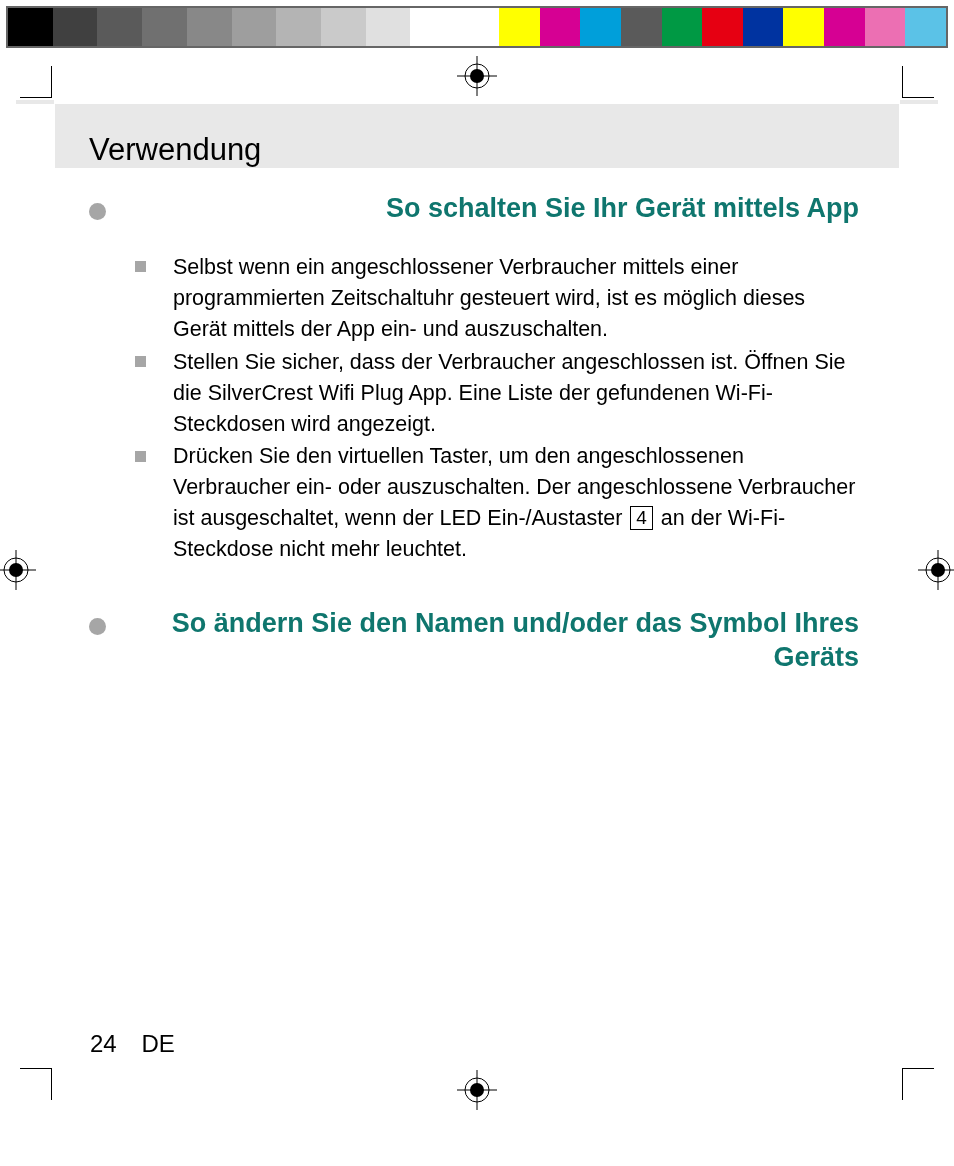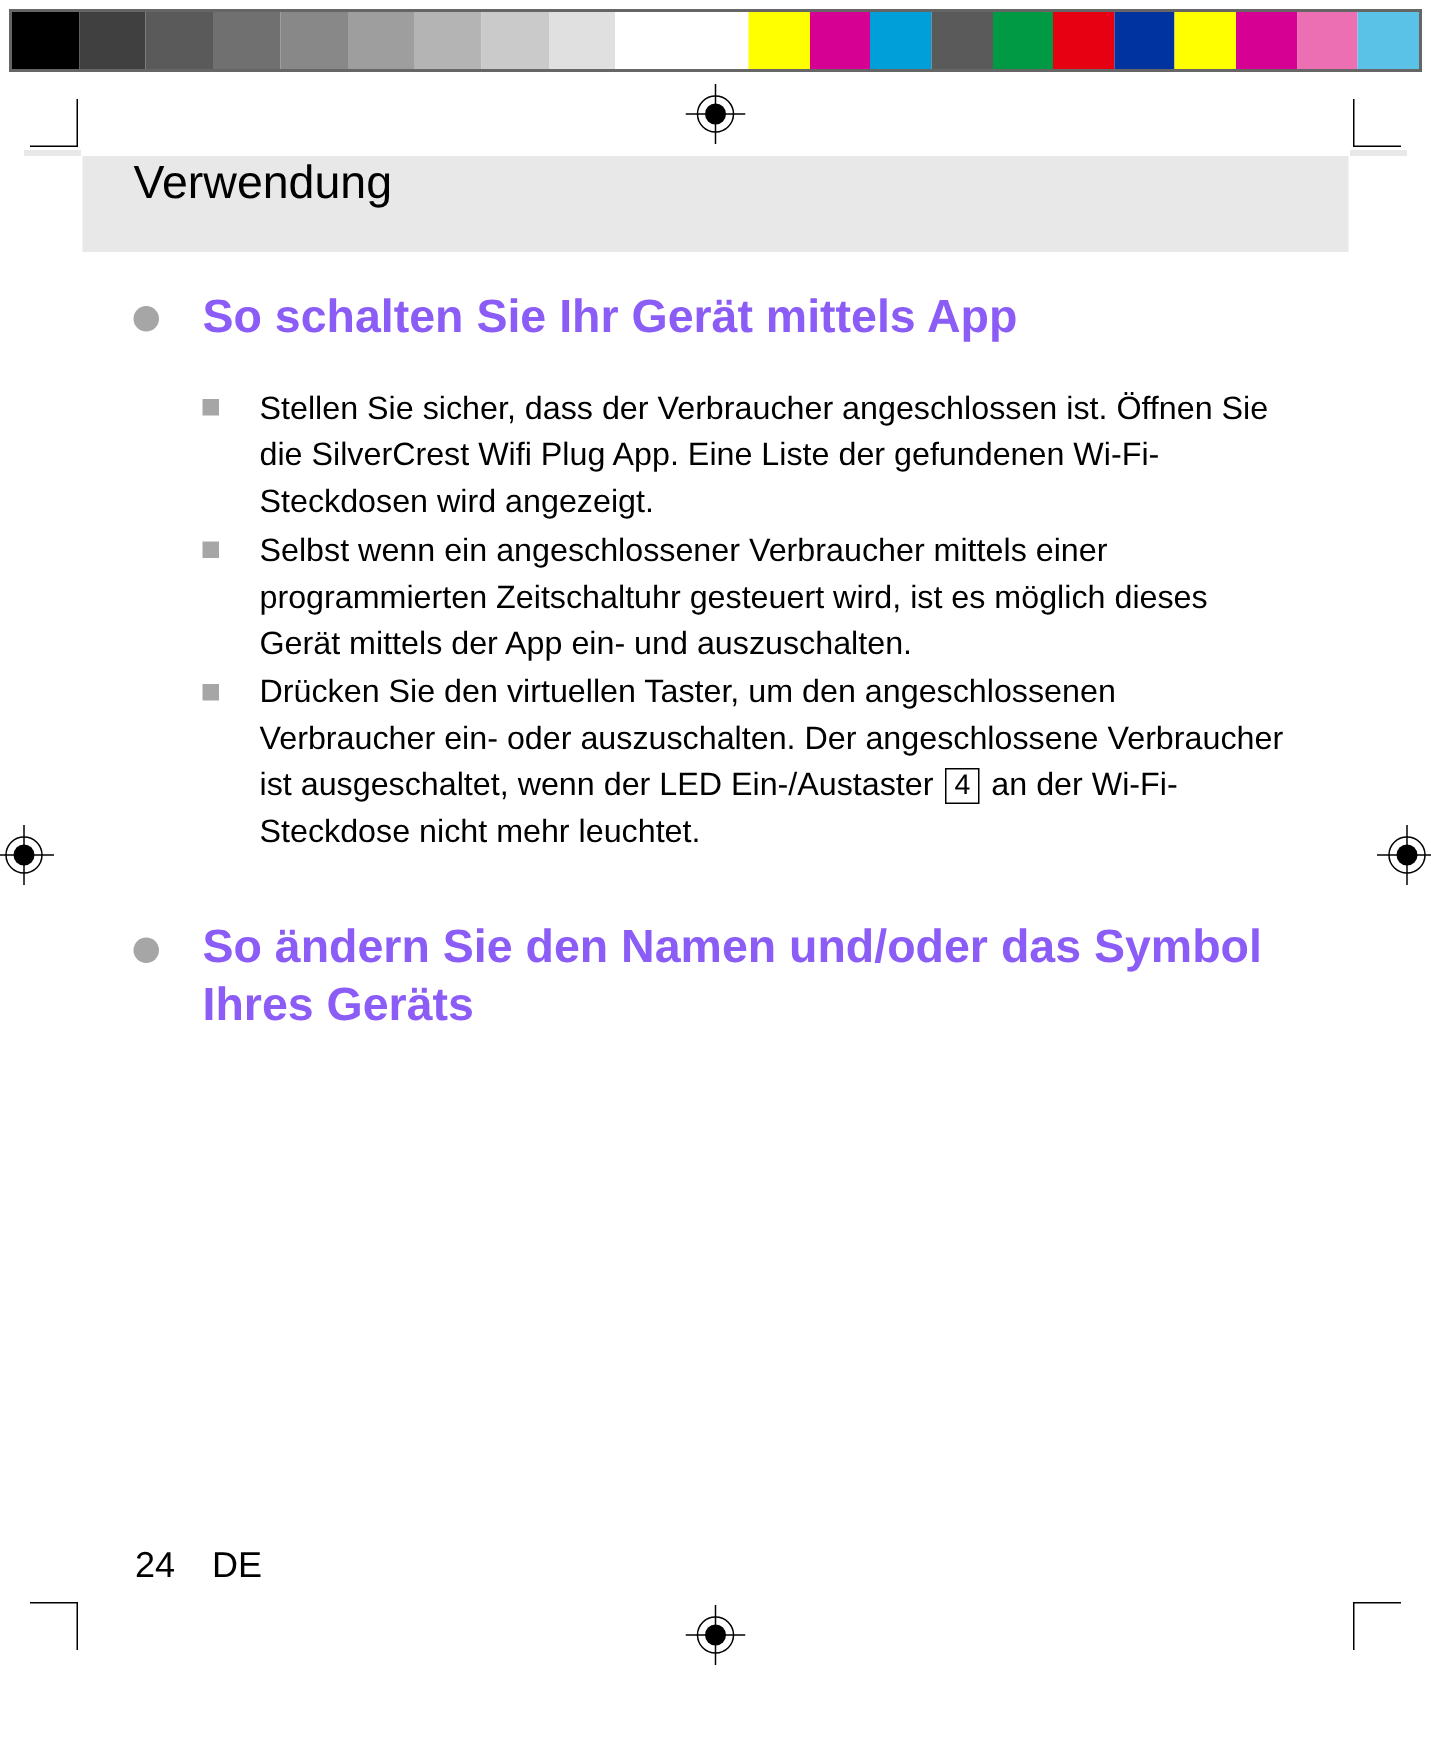--- a/index.html
+++ b/index.html
@@ -64,43 +64,44 @@
     left: 55px;
     right: 55px;
     top: 100px;
     bottom: 100px;
   }
 
   .title-bar {
     background: #e8e8e8;
     height: 64px;
     display: flex;
-    align-items: flex-start;
+    align-items: flex-end;
     padding-left: 34px;
     margin-top: 4px;
   }
   .title-bar h1 {
     margin: 0;
     font-size: 31px;
     font-weight: 300;
     color: #000;
   }
 
   .content {
     padding: 24px 40px 0 34px;
   }
 
   h2 {
-    font-size: 31px;
+    font-size: 27px;
     line-height: 1.25;
     font-weight: 700;
-    color: #8b5cf6;
+    color: #0f766e;
     margin: 0 0 26px 0;
     position: relative;
     padding-left: 46px;
+    text-align: right;
   }
   h2::before {
     content: "";
     position: absolute;
     left: 0;
     top: 0.4em;
     width: 17px; height: 17px;
     border-radius: 50%;
     background: #a6a6a6;
   }
@@ -249,24 +250,24 @@
   </div>
 
   <div class="content">
 
     <h2>
       <span>So schalten Sie Ihr Gerät mittels App</span>
     </h2>
 
     <ul class="points">
       <li>
-        <span>Stellen Sie sicher, dass der Verbraucher angeschlossen ist. Öffnen Sie die SilverCrest Wifi Plug App. Eine Liste der gefundenen Wi-Fi-Steckdosen wird angezeigt.</span>
+        <span>Selbst wenn ein angeschlossener Verbraucher mittels einer programmierten Zeitschaltuhr gesteuert wird, ist es möglich dieses Gerät mittels der App ein- und auszuschalten.</span>
       </li>
       <li>
-        <span>Selbst wenn ein angeschlossener Verbraucher mittels einer programmierten Zeitschaltuhr gesteuert wird, ist es möglich dieses Gerät mittels der App ein- und auszuschalten.</span>
+        <span>Stellen Sie sicher, dass der Verbraucher angeschlossen ist. Öffnen Sie die SilverCrest Wifi Plug App. Eine Liste der gefundenen Wi-Fi-Steckdosen wird angezeigt.</span>
       </li>
       <li>
         <span>Drücken Sie den virtuellen Taster, um den angeschlossenen Verbraucher ein- oder auszuschalten. Der angeschlossene Verbraucher ist ausgeschaltet, wenn der LED Ein-/Austaster </span><span class="refbox">4</span><span> an der Wi-Fi-Steckdose nicht mehr leuchtet.</span>
       </li>
     </ul>
 
     <h2 style="margin-top:34px;">
       <span>So ändern Sie den Namen und/oder das Symbol Ihres Geräts</span>
     </h2>
 

